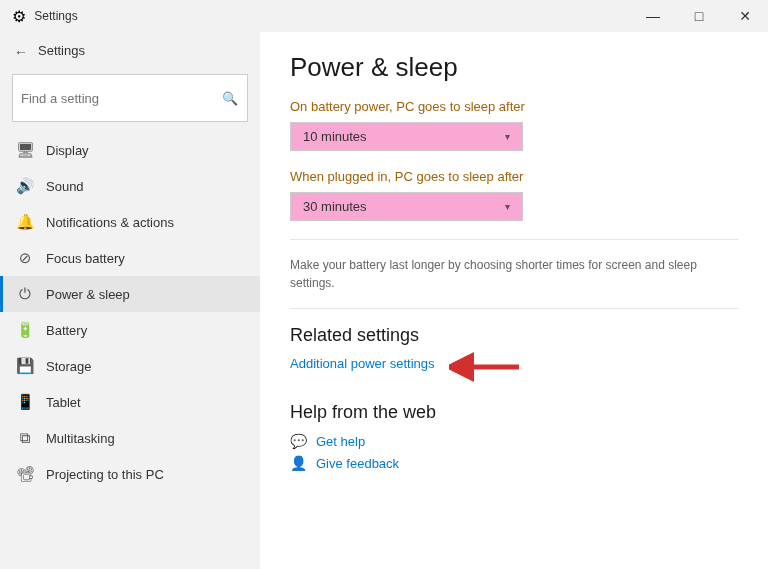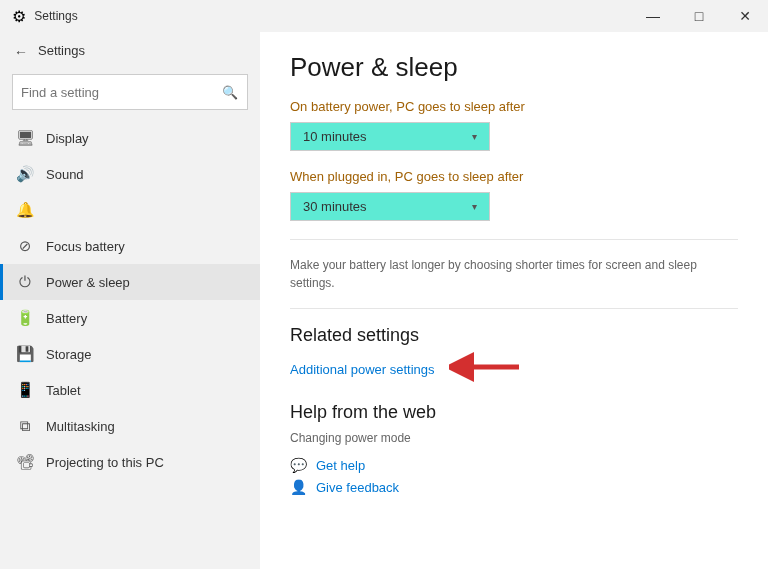--- a/index.html
+++ b/index.html
@@ -80,21 +80,21 @@
     .sidebar-back-arrow {
       font-size: 14px;
       color: #444;
     }
     .sidebar-search {
       margin: 6px 12px 10px 12px;
       display: flex;
       align-items: center;
       background: #fff;
       border: 1px solid #ccc;
-      height: 36px;
+      height: 48px;
       padding: 0 8px;
     }
     .sidebar-search input {
       border: none;
       outline: none;
       flex: 1;
       font-size: 13px;
       background: transparent;
       color: #333;
     }
@@ -150,23 +150,23 @@
       margin-bottom: 8px;
     }
     .dropdown-wrapper {
       margin-bottom: 18px;
     }
     .dropdown {
       display: flex;
       align-items: center;
       justify-content: space-between;
       border: 1px solid #ccc;
-      background: #5eead4;
+      background: #f9a8d4;
       padding: 6px 12px;
-      width: 200px;
+      width: 233px;
       cursor: pointer;
       font-size: 13px;
       color: #333;
     }
     .dropdown-arrow {
       font-size: 10px;
       color: #555;
     }
     .divider {
       border: none;
@@ -195,21 +195,21 @@
       gap: 6px;
       font-size: 13px;
       color: #0078d4;
       cursor: pointer;
       margin-top: 4px;
       text-decoration: none;
     }
     .related-link-wrapper {
       position: relative;
       display: flex;
-      align-items: center;
+      align-items: flex-start;
       gap: 10px;
     }
     .help-section {
       margin-top: 20px;
     }
     .help-link {
       display: flex;
       align-items: center;
       gap: 8px;
       font-size: 13px;
@@ -257,20 +257,21 @@
       <div class="sidebar-item">
         <span class="sidebar-item-icon">🖥</span>
         <span>Display</span>
       </div>
       <div class="sidebar-item">
         <span class="sidebar-item-icon">🔊</span>
         <span>Sound</span>
       </div>
       <div class="sidebar-item">
         <span class="sidebar-item-icon">🔔</span>
+        <span>Notifications &amp; actions</span>
       </div>
       <div class="sidebar-item">
         <span class="sidebar-item-icon">⊘</span>
         <span>Focus battery</span>
       </div>
       <div class="sidebar-item active">
         <span class="sidebar-item-icon">⏻</span>
         <span>Power &amp; sleep</span>
       </div>
       <div class="sidebar-item">
@@ -333,21 +334,20 @@
                 <polygon points="0 0, 6 3, 0 6" fill="#d32f2f"></polygon>
               </marker>
             </defs>
             <line x1="70" y1="15" x2="10" y2="15" stroke="#d32f2f" stroke-width="5" marker-end="url(#arrowhead)"></line>
           </svg>
         </div>
       </div>
 
       <div class="help-section">
         <div class="section-heading">Help from the web</div>
-        <div class="section-desc">Changing power mode</div>
         <div style="margin-top:10px;">
           <a class="help-link">
             <span class="help-link-icon">💬</span>
             <span>Get help</span>
           </a>
           <a class="help-link">
             <span class="help-link-icon">👤</span>
             <span>Give feedback</span>
           </a>
         </div>

